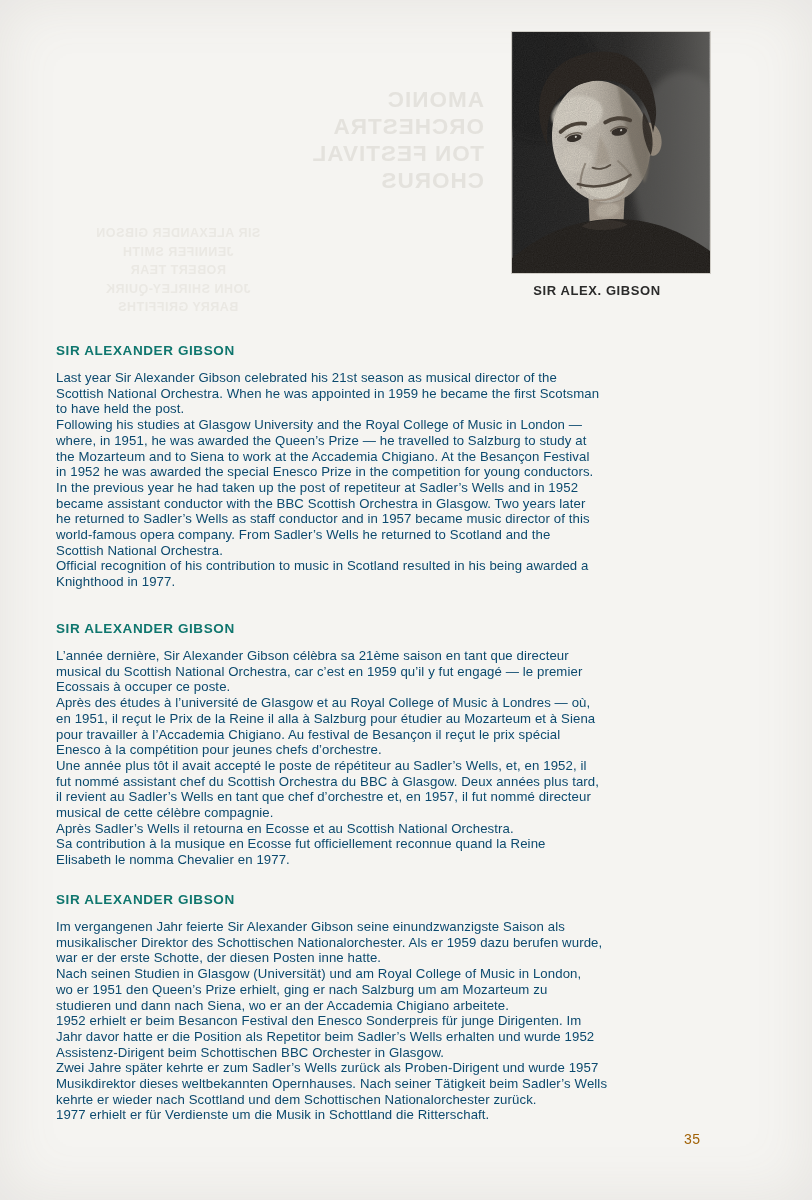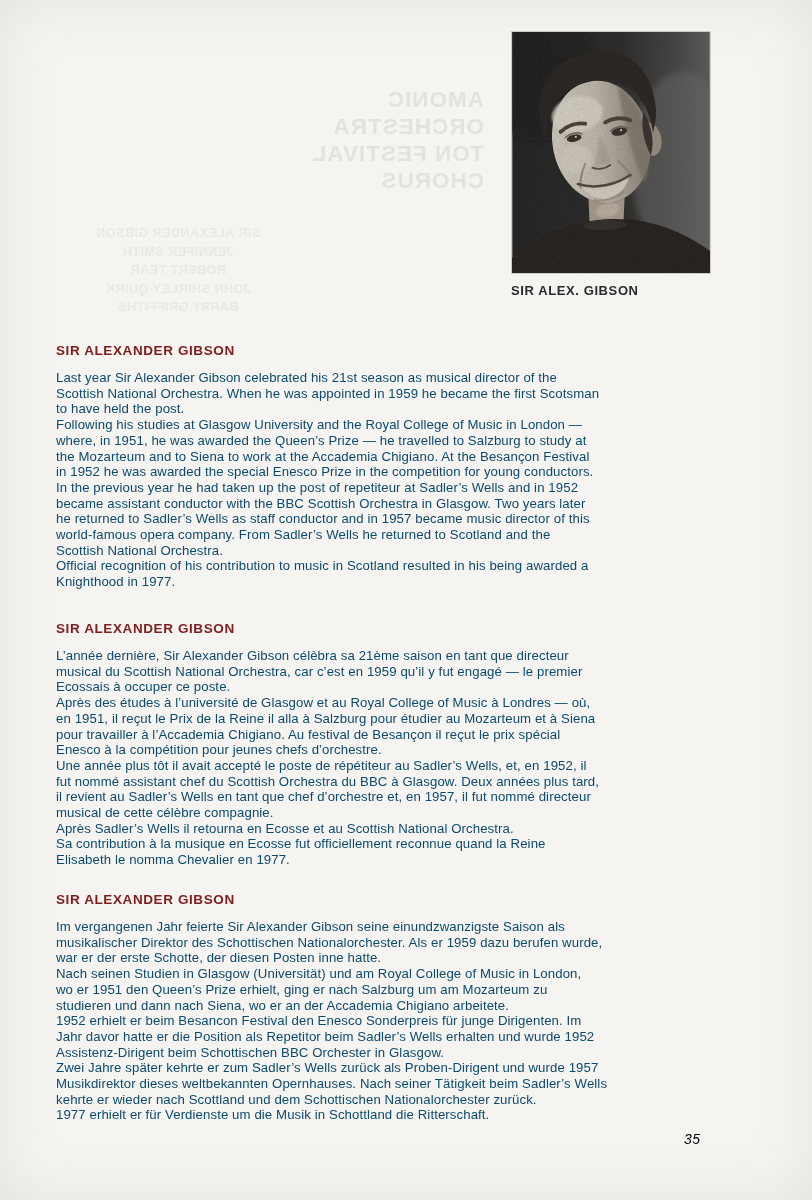--- a/index.html
+++ b/index.html
@@ -23,49 +23,49 @@
     font-size: 22.5px; line-height: 27px; letter-spacing: 1px;
     color: #e4e2dd; text-align: left;
   }
   .st-names {
     left: 58px; top: 224px; width: 240px;
     font-size: 12.5px; line-height: 18.5px; letter-spacing: 0.5px;
     color: #eae8e3; text-align: center;
   }
 
   
-  .photo-fig { position: absolute; left: 511px; top: 31px; width: 172px; margin: 0; }
+  .photo-fig { position: absolute; left: 511px; top: 31px; width: 172px; margin: 0; text-align: center; }
   .photo-frame { width: 200px; height: 243px; display: block; border: 1px solid #cfccc6; box-sizing: border-box; }
   .photo-frame svg { display: block; width: 100%; height: 100%; }
   .photo-caption {
     margin-top: 9px;
     font-size: 13px; font-weight: bold; letter-spacing: 0.6px;
     color: #2b2b2b;
   }
 
   
   .sec { position: absolute; left: 56px; width: 708px; }
   .sec h2 {
     margin: 0 0 11px 0;
     font-size: 13.5px; font-weight: bold; line-height: 16px;
-    letter-spacing: 0.6px; color: #7f1d1d;
+    letter-spacing: 0.6px; color: #0f766e;
   }
   .sec .body {
     font-size: 13.2px; line-height: 15.7px;
     letter-spacing: 0.1px;
     white-space: pre-line;
     color: #0c4a6e;
   }
   .sec-en { top: 343px; }
   .sec-fr { top: 621px; }
   .sec-de { top: 892px; }
 
   .pagenum {
     position: absolute; left: 684px; top: 1131px;
-    font-size: 14px; color: #000000; letter-spacing: 0.5px; font-style: italic;
+    font-size: 14px; color: #a16207; letter-spacing: 0.5px;
   }
 </style>
 </head>
 <body>
 
 <div class="page">
 
   <div class="showthrough" aria-hidden="true">
     <div class="st-block st-headline">AMONIC ORCHESTRA
 TON FESTIVAL CHORUS</div>

